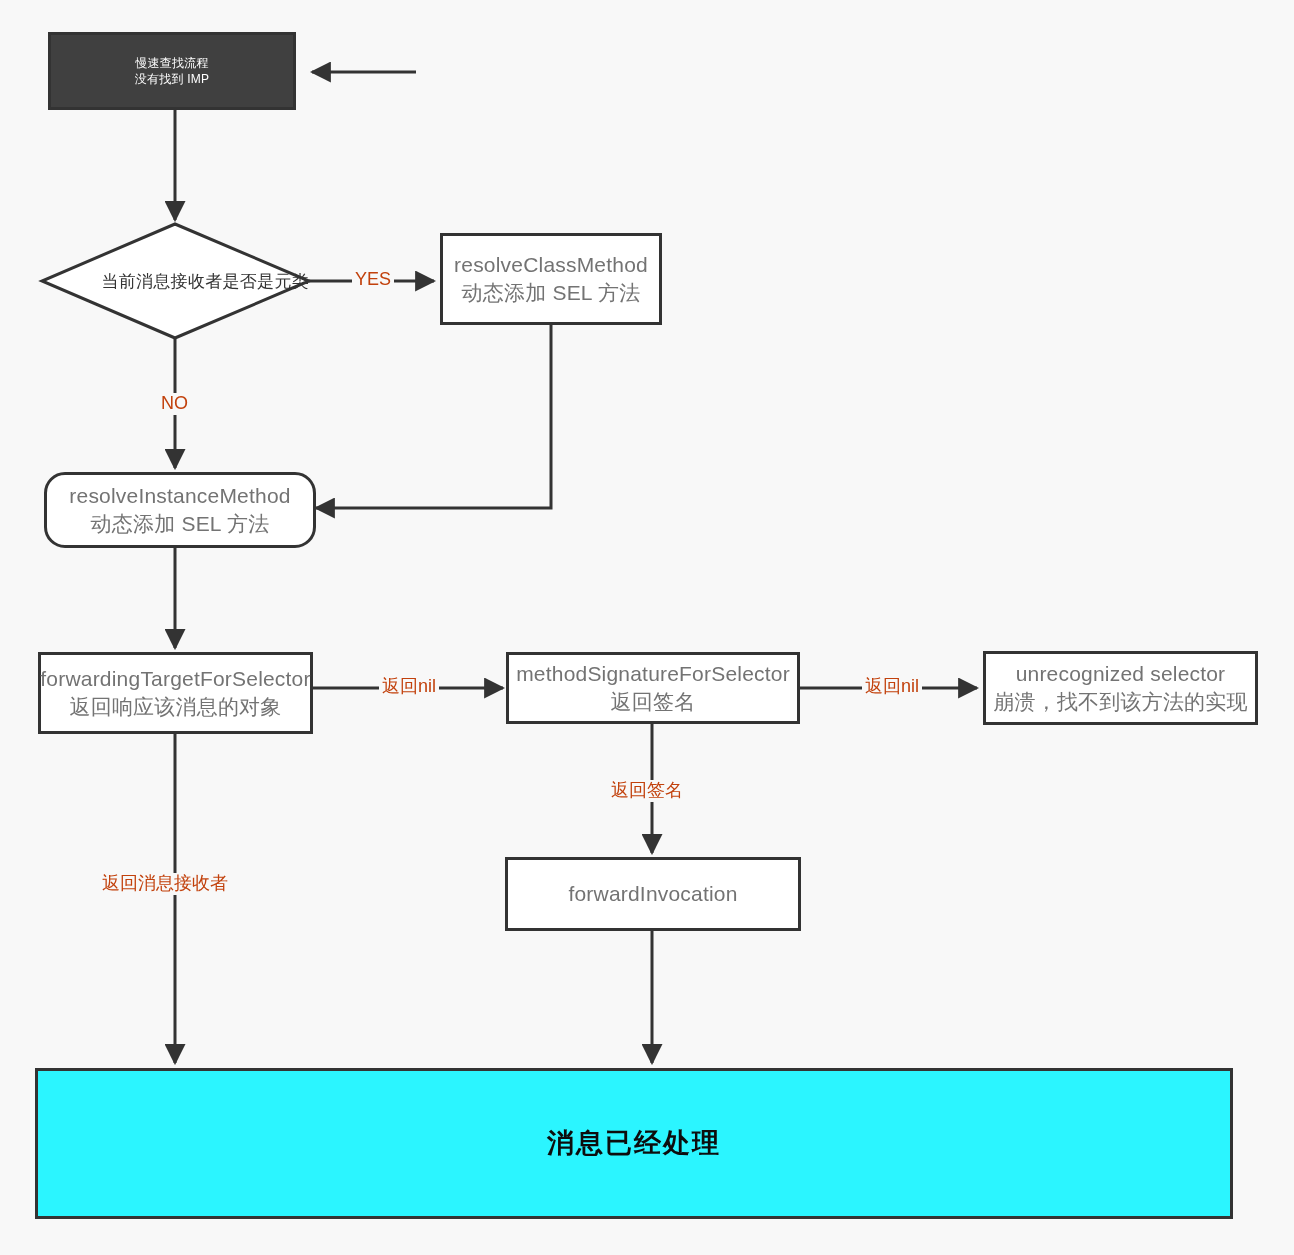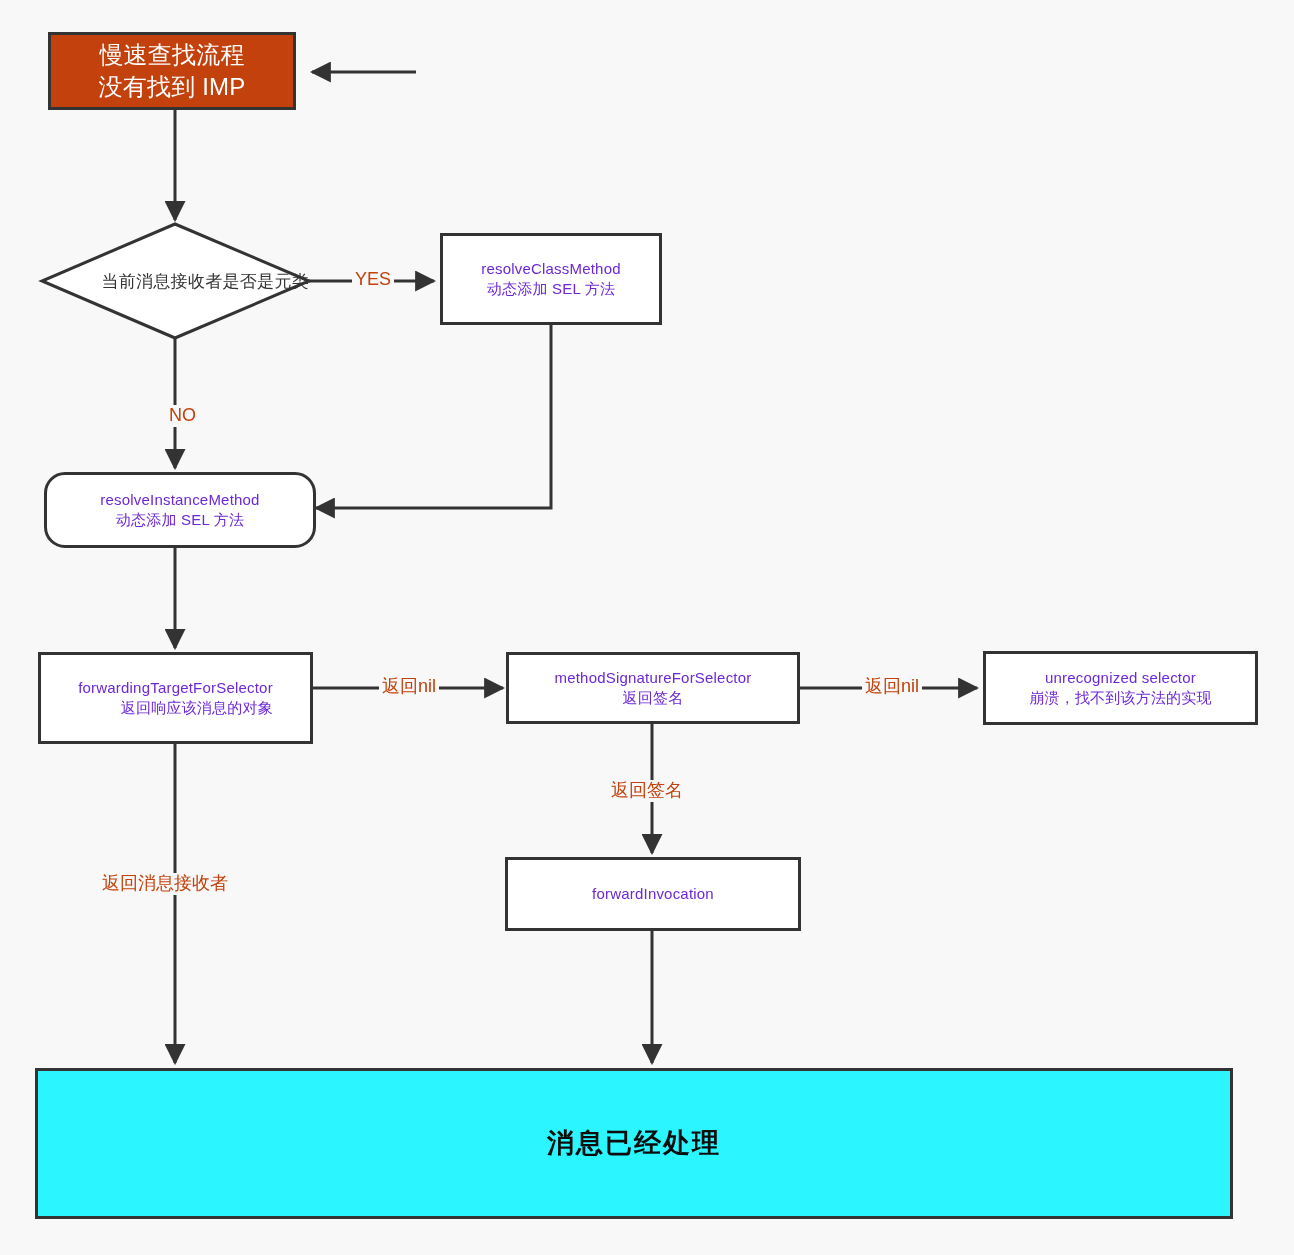--- a/index.html
+++ b/index.html
@@ -28,31 +28,31 @@
   }
   .node {
     position: absolute;
     box-sizing: border-box;
     border: 3px solid #333333;
     background: #ffffff;
     display: flex;
     align-items: center;
     justify-content: center;
     text-align: center;
-    color: #6d28d9;
+    color: #737373;
     line-height: 1.35;
-    font-size: 15px;
+    font-size: 21px;
     white-space: pre-line;
     letter-spacing: 0.2px;
   }
   .node-blue {
-    background: #c2410c;
+    background: #404040;
     color: #ffffff;
     border-color: #333333;
-    font-size: 24px;
+    font-size: 12px;
     align-items: center;
   }
   .node-red {
     background: #fa6b6b;
     color: #1a1a1a;
     font-weight: bold;
     font-size: 23px;
     letter-spacing: 1px;
   }
   .node-cyan {
@@ -140,21 +140,21 @@
   <div class="node" style="left:440px; top:233px; width:222px; height:92px;">
     <span>resolveClassMethod
 动态添加 SEL 方法</span>
   </div>
 
   <div class="node" style="left:44px; top:472px; width:272px; height:76px;border-radius:21px;">
     <span>resolveInstanceMethod
 动态添加 SEL 方法</span>
   </div>
 
-  <div class="node" style="left:38px; top:652px; width:275px; height:92px;text-align:right;">
+  <div class="node" style="left:38px; top:652px; width:275px; height:82px;">
     <span>forwardingTargetForSelector
 返回响应该消息的对象</span>
   </div>
 
   <div class="node" style="left:506px; top:652px; width:294px; height:72px;">
     <span>methodSignatureForSelector
 返回签名</span>
   </div>
 
   <div class="node" style="left:505px; top:857px; width:296px; height:74px;">
@@ -167,21 +167,21 @@
   </div>
 
   <div class="node node-cyan" style="left:35px; top:1068px; width:1198px; height:151px;">
     <span>消息已经处理</span>
   </div>
 
   <div class="edge-label" style="left:352px; top:269px;">
     <span>YES</span>
   </div>
 
-  <div class="edge-label" style="left:166px; top:393px;margin-top:12px;">
+  <div class="edge-label" style="left:158px; top:393px;">
     <span>NO</span>
   </div>
 
   <div class="edge-label" style="left:379px; top:676px;">
     <span>返回nil</span>
   </div>
 
   <div class="edge-label" style="left:862px; top:676px;">
     <span>返回nil</span>
   </div>

